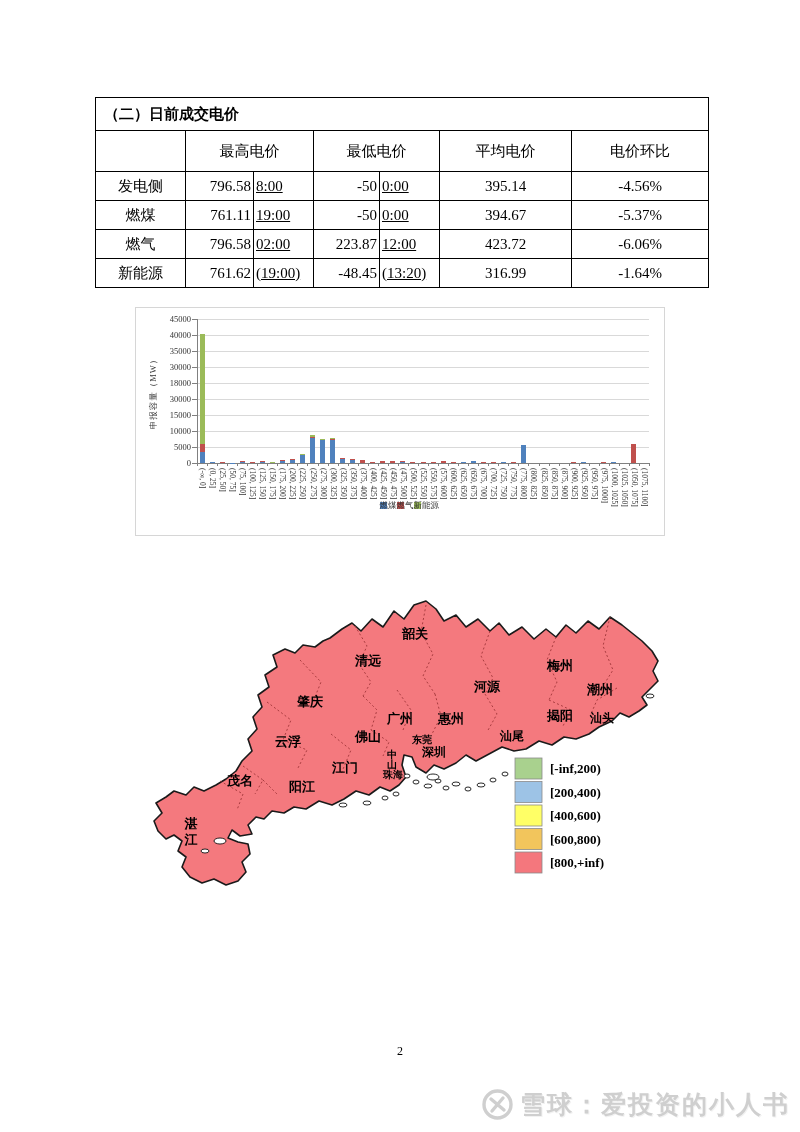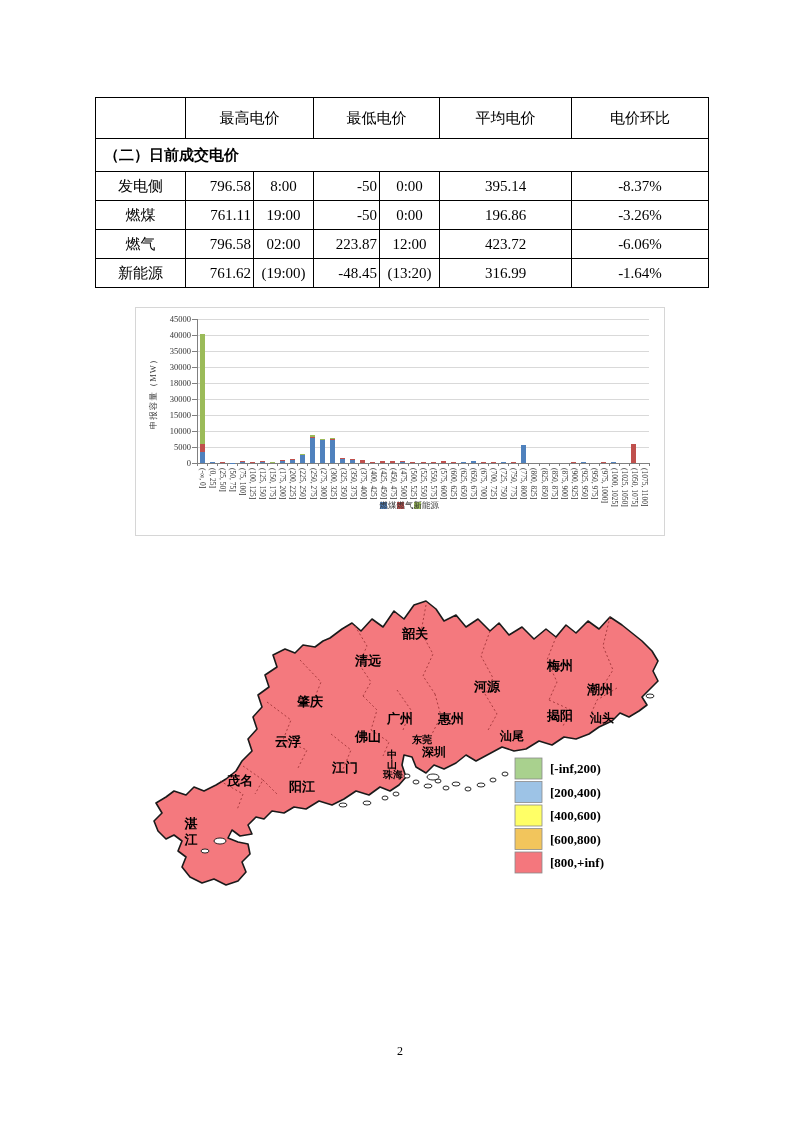--- a/index.html
+++ b/index.html
@@ -7,21 +7,21 @@
         font-family:"Liberation Serif","DejaVu Serif",serif;color:#000;overflow:hidden;}
 
   
   .price-table{position:absolute;left:95px;top:97px;width:613px;border-collapse:collapse;
                font-size:15px;table-layout:fixed;}
   .price-table td,.price-table th{border:1px solid #000;padding:0 2px;height:28px;font-weight:normal;}
   .price-table .title-cell{height:32px;text-align:left;font-weight:bold;padding-left:8px;font-size:15px;}
   .price-table .hdr{height:40px;text-align:center;font-size:15px;}
   .c-label{text-align:center;}
   .c-val{text-align:right;padding-right:3px;}
-  .c-time{text-align:center;padding-left:3px;}
+  .c-time{text-align:left;padding-left:3px;text-decoration:underline;}
   .c-mid{text-align:center;}
 
   
   .chart-box{position:absolute;left:135px;top:307px;width:528px;height:227px;
              border:1px solid #d6d6d6;background:#fff;}
   .chart-box *{position:absolute;}
   .y-axis-title{left:10px;top:83px;font-size:8.5px;letter-spacing:1px;white-space:nowrap;
                 transform:rotate(-90deg);transform-origin:center;width:120px;left:-42px;top:78px;
                 text-align:center;color:#333;}
   .chart-legend{position:absolute;left:0;right:0;top:194px;display:flex;justify-content:center;
@@ -54,46 +54,46 @@
       <col style="width:90px">
         <col style="width:68px">
         <col style="width:60px">
       <col style="width:66px">
         <col style="width:60px">
         <col style="width:132px">
         <col style="width:137px">
     </colgroup>
     <tbody>
         <tr>
+      <td class="title-cell" colspan="7">（二）日前成交电价</td>
+    </tr>
+    <tr>
       <td class="hdr"></td>
       <td class="hdr" colspan="2">最高电价</td>
       <td class="hdr" colspan="2">最低电价</td>
       <td class="hdr">平均电价</td>
       <td class="hdr">电价环比</td>
-    </tr>
-    <tr>
-      <td class="title-cell" colspan="7">（二）日前成交电价</td>
     </tr>
     <tr>
       <td class="c-label">发电侧</td>
       <td class="c-val">796.58</td>
       <td class="c-time">8:00</td>
       <td class="c-val">-50</td>
       <td class="c-time">0:00</td>
       <td class="c-mid">395.14</td>
-      <td class="c-mid">-8.37%</td>
+      <td class="c-mid">-4.56%</td>
     </tr>
     <tr>
       <td class="c-label">燃煤</td>
       <td class="c-val">761.11</td>
       <td class="c-time">19:00</td>
       <td class="c-val">-50</td>
       <td class="c-time">0:00</td>
-      <td class="c-mid">196.86</td>
-      <td class="c-mid">-3.26%</td>
+      <td class="c-mid">394.67</td>
+      <td class="c-mid">-5.37%</td>
     </tr>
     <tr>
       <td class="c-label">燃气</td>
       <td class="c-val">796.58</td>
       <td class="c-time">02:00</td>
       <td class="c-val">223.87</td>
       <td class="c-time">12:00</td>
       <td class="c-mid">423.72</td>
       <td class="c-mid">-6.06%</td>
     </tr>
@@ -385,14 +385,21 @@
           <text x="405" y="245.5" font-size="13" font-weight="bold" font-family="&quot;Liberation Serif&quot;,&quot;DejaVu Serif&quot;,serif" fill="#000">[600,800)</text>
           <rect x="370" y="254" width="27" height="21" fill="#F4777D" stroke="#8a8a8a" stroke-width="0.8"></rect>
           <text x="405" y="269" font-size="13" font-weight="bold" font-family="&quot;Liberation Serif&quot;,&quot;DejaVu Serif&quot;,serif" fill="#000">[800,+inf)</text>
         </g>
     </svg>
   </div>
 
 
   <div class="page-num">2</div>
 
+  <div class="watermark">
+    <svg width="33" height="33" viewBox="0 0 33 33">
+      <circle cx="16.5" cy="16.5" r="13.5" fill="none" stroke="#cfcfcf" stroke-width="3.4"></circle>
+      <path d="M10,11 L23,22 M22,10 L11,23" stroke="#cfcfcf" stroke-width="3.4" stroke-linecap="round" fill="none"></path>
+    </svg>
+    <span>雪球：爱投资的小人书</span>
+  </div>
 
 </div>
 
 </body></html>

